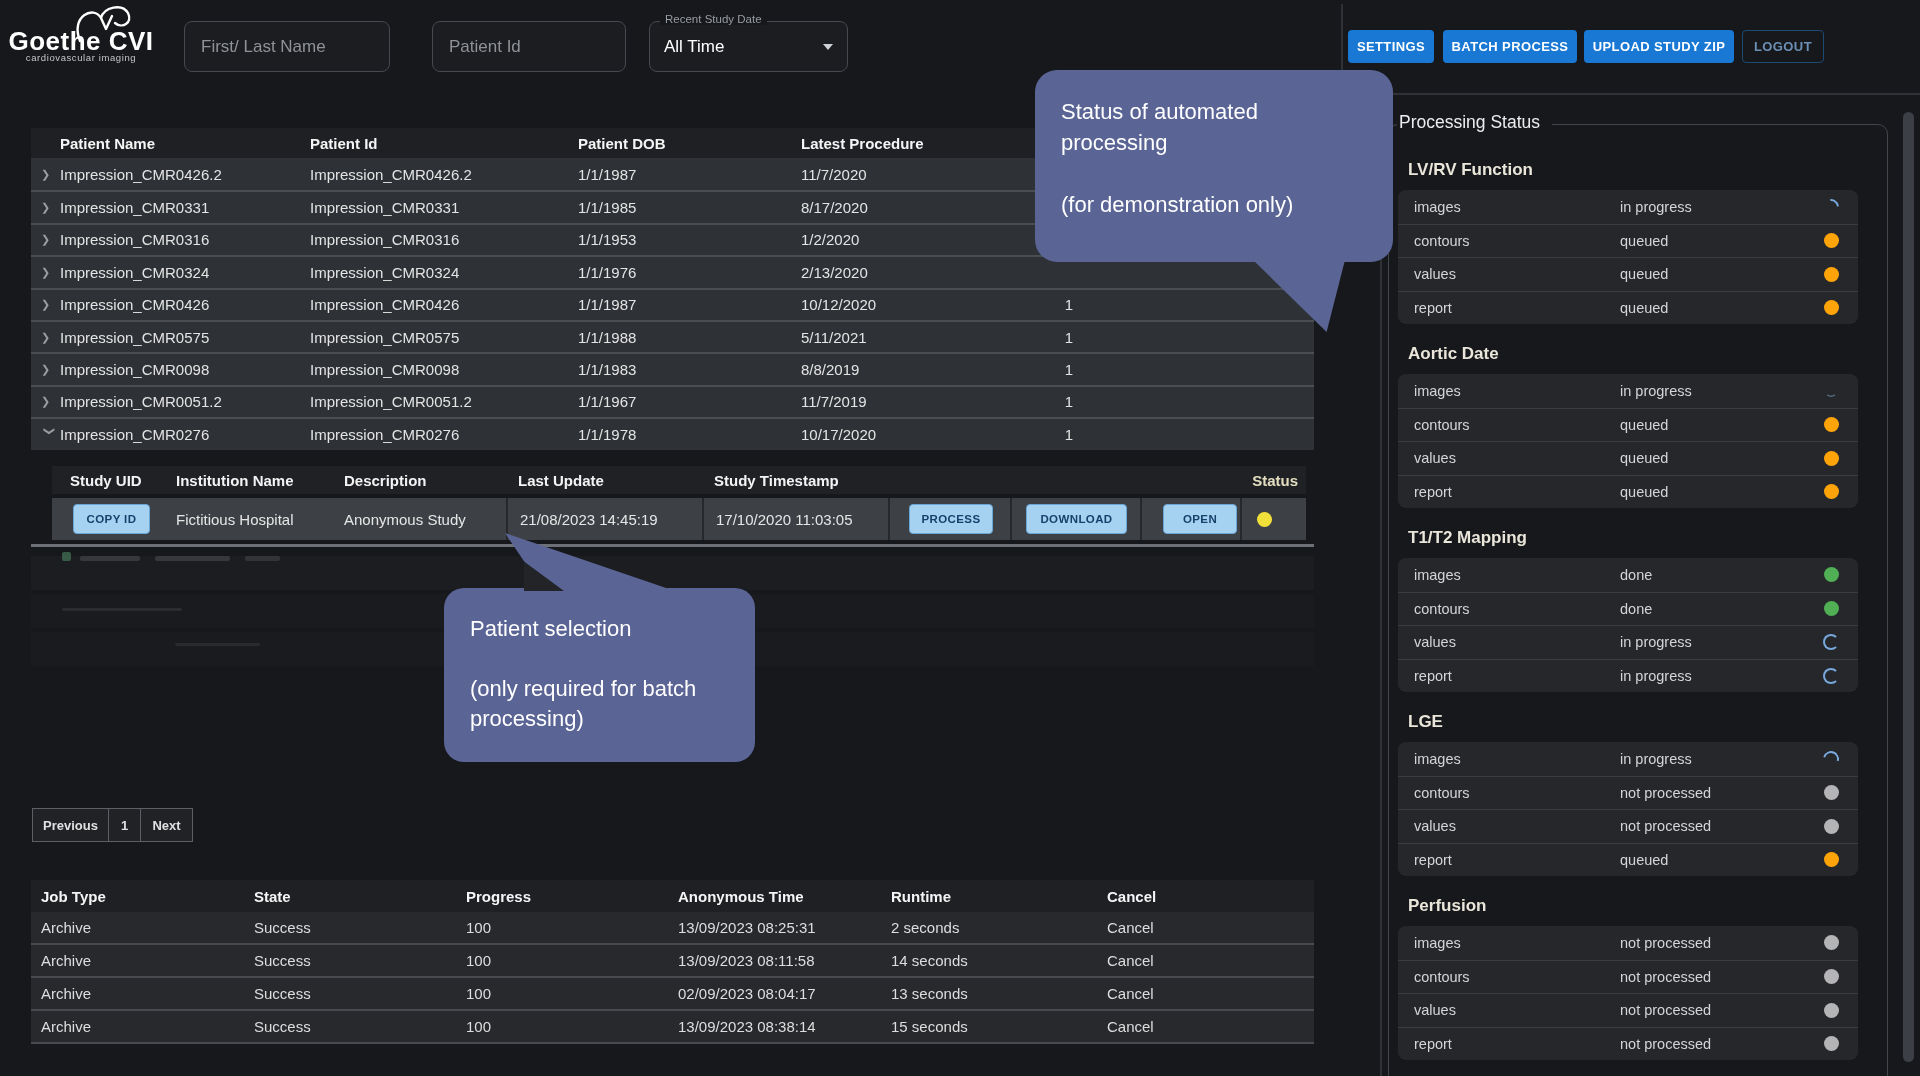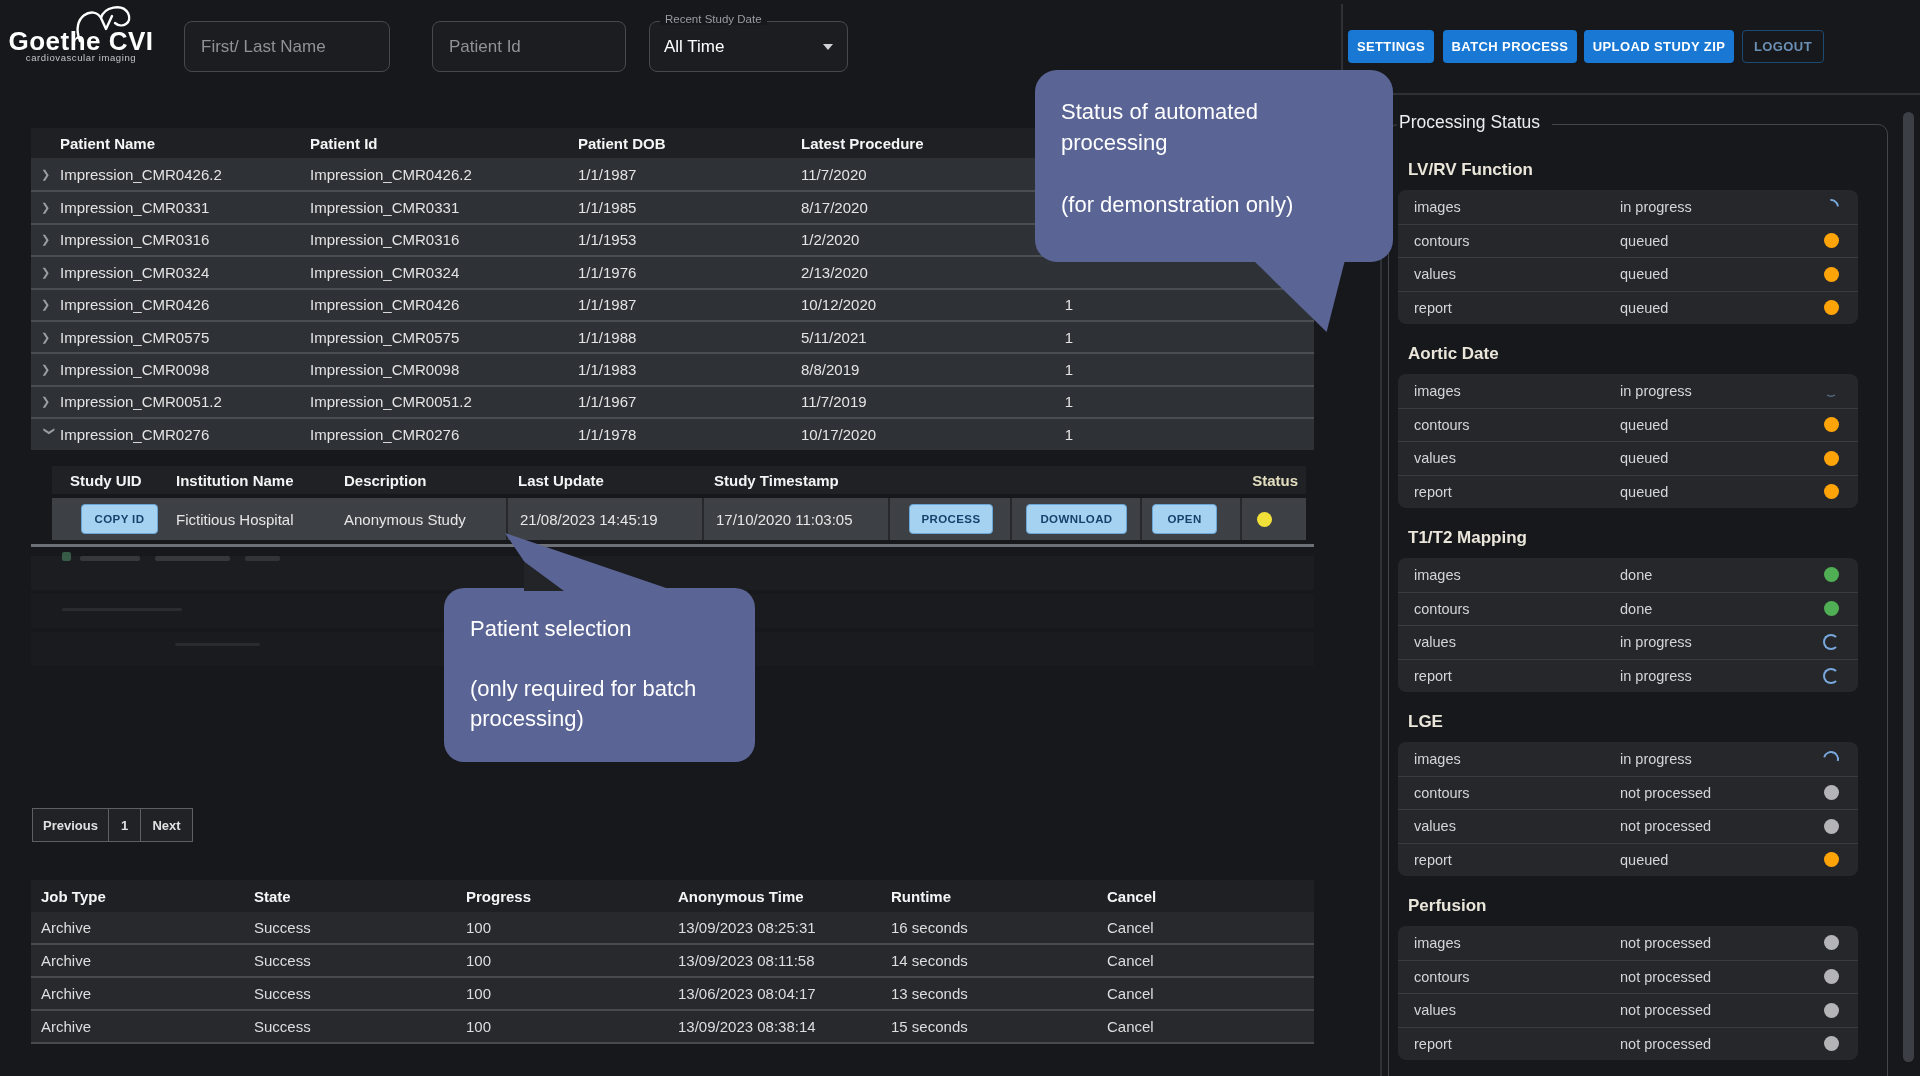--- a/index.html
+++ b/index.html
@@ -220,35 +220,35 @@
     <span class="hcell">Institution Name</span>
     <span class="hcell">Description</span>
     <span class="hcell">Last Update</span>
     <span class="hcell">Study Timestamp</span>
     <span></span>
       <span></span>
       <span></span>
     <span class="hcell status">Status</span>
   </div>
   <div class="abs st st-grid st-row">
-    <span class="scell" style="padding-left:12px">
+    <span class="scell" style="padding-left:4px">
       <button class="btn-light" style="margin-left:17px;width:77px;height:30px">COPY ID</button>
     </span>
     <span class="scell">Fictitious Hospital</span>
     <span class="scell">Anonymous Study</span>
     <span class="scell sep">21/08/2023 14:45:19</span>
     <span class="scell sep">17/10/2020 11:03:05</span>
     <span class="scell sep" style="padding-left:0">
       <button class="btn-light" style="margin-left:19px;width:84px;height:30px">PROCESS</button>
     </span>
     <span class="scell sep" style="padding-left:0">
       <button class="btn-light" style="margin-left:14px;width:101px;height:30px">DOWNLOAD</button>
     </span>
     <span class="scell sep" style="padding-left:0">
-      <button class="btn-light" style="margin-left:10px;width:65px;height:30px">OPEN</button>
+      <button class="btn-light" style="margin-left:21px;width:74px;height:30px">OPEN</button>
     </span>
     <span class="scell sep" style="padding-left:15px">
       <span class="dot" id="study-status-dot" style="background: rgb(242, 224, 58);"></span>
     </span>
   </div>
 
   <div class="abs ghost-divider"></div>
   <div class="abs" style="left:31px;top:556px;width:1283px;height:34px;background:rgba(255,255,255,.022)"></div>
   <div class="abs" style="left:31px;top:594px;width:1283px;height:34px;background:rgba(255,255,255,.016)"></div>
   <div class="abs" style="left:31px;top:632px;width:1283px;height:34px;background:rgba(255,255,255,.016)"></div>
@@ -272,36 +272,36 @@
     <span>Anonymous Time</span>
     <span>Runtime</span>
     <span>Cancel</span>
   </div>
   <div class="abs jt jt-rows">
       <div class="jt-grid jt-row">
         <span>Archive</span>
         <span>Success</span>
         <span>100</span>
         <span>13/09/2023 08:25:31</span>
-        <span>16 seconds</span>
+        <span>2 seconds</span>
         <span>Cancel</span>
       </div>
       <div class="jt-grid jt-row">
         <span>Archive</span>
         <span>Success</span>
         <span>100</span>
         <span>13/09/2023 08:11:58</span>
         <span>14 seconds</span>
         <span>Cancel</span>
       </div>
       <div class="jt-grid jt-row">
         <span>Archive</span>
         <span>Success</span>
         <span>100</span>
-        <span>13/06/2023 08:04:17</span>
+        <span>02/09/2023 08:04:17</span>
         <span>13 seconds</span>
         <span>Cancel</span>
       </div>
       <div class="jt-grid jt-row">
         <span>Archive</span>
         <span>Success</span>
         <span>100</span>
         <span>13/09/2023 08:38:14</span>
         <span>15 seconds</span>
         <span>Cancel</span>

